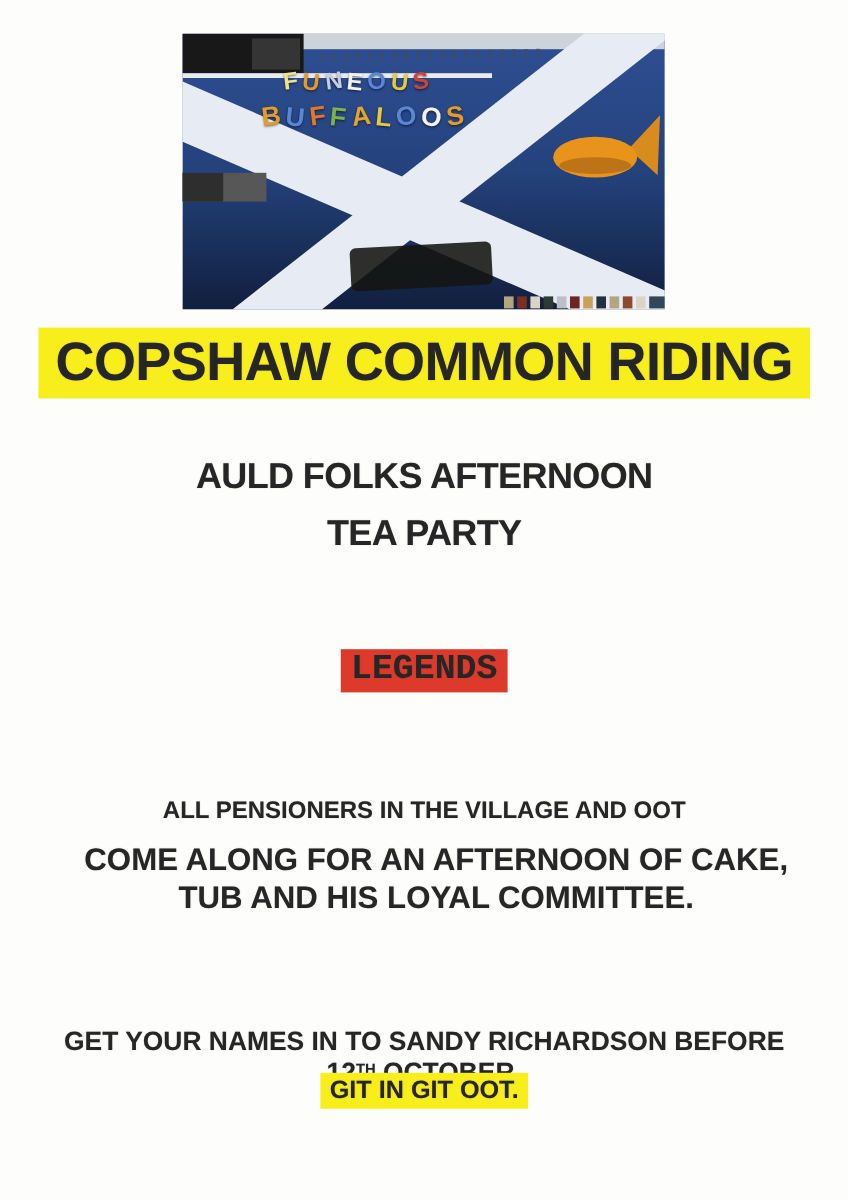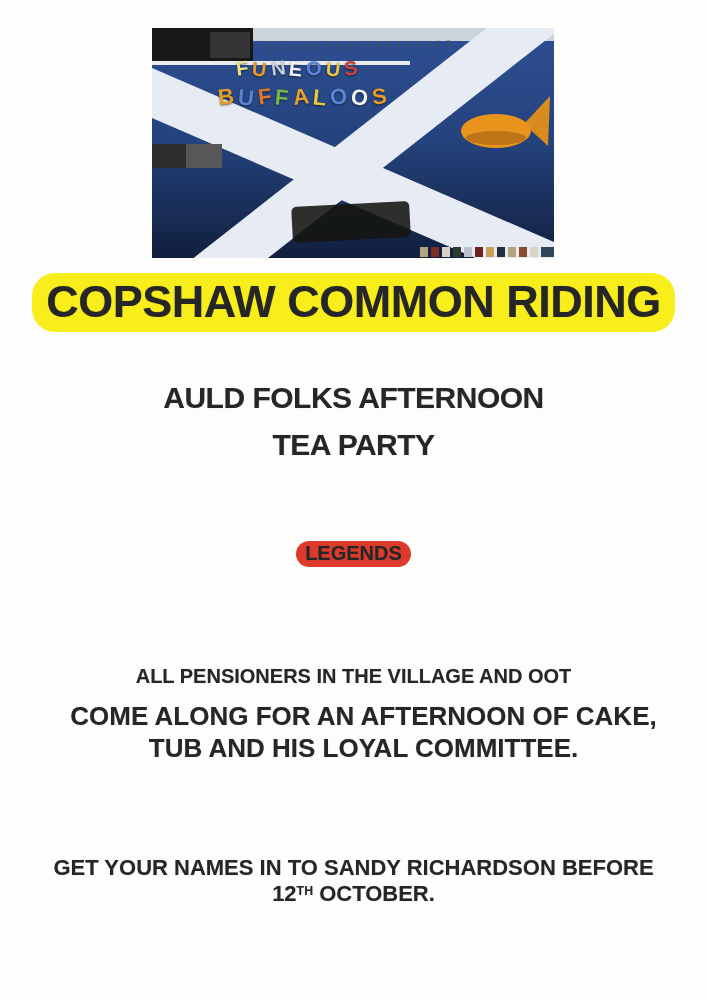--- a/index.html
+++ b/index.html
@@ -10,21 +10,21 @@
     --saltire-white:#e7ebf4;
   }
   *{box-sizing:border-box;}
   html,body{margin:0;padding:0;}
   body{background:var(--page-bg);}
   .page{
     position:relative;width:707px;height:1000px;background:var(--page-bg);
     font-family:"Liberation Sans",sans-serif;font-weight:bold;color:var(--text);
     overflow:hidden;
   }
-  .page .txt{ text-shadow:0 0 1px rgba(60,60,60,.35);border-radius:23px; }
+  .page .txt{ text-shadow:0 0 1px rgba(60,60,60,.35); }
 
   
   .flag{position:absolute;left:152px;top:28px;width:402px;height:230px;}
   .flag svg{position:absolute;left:0;top:0;}
   .magnet-row{
     position:absolute;display:flex;gap:4px;font-size:20px;font-weight:bold;
     text-shadow:0 1px 2px rgba(0,0,0,.55);line-height:1;
     filter:blur(0.4px);
   }
   .magnet-row-1{left:84px;top:30px;}
@@ -35,21 +35,21 @@
 
   
   .block{position:absolute;left:0;width:100%;text-align:center;}
   .title-row{top:273px;}
   .title-row .hl{
     display:inline-block;background:var(--highlight-yellow);
     font-size:45px;line-height:1.18;padding:2px 14px 4px;letter-spacing:-0.5px;
   }
   .heading{top:374px;font-size:30px;line-height:47px;letter-spacing:-0.5px;}
   .date-line{top:505px;font-size:29px;line-height:34px;}
-  .venue-row{top:541px;font-size:20px;}
+  .venue-row{top:541px;font-size:29px;font-family:Liberation Mono, monospace;}
   .venue-row .hl{
     display:inline-block;background:var(--highlight-red);
     padding:1px 9px 3px;line-height:1.1;
   }
   .invite{top:634px;font-size:20px;line-height:32px;margin-top:26px;}
   .come{top:700px;font-size:26px;line-height:32px;padding-left:20px;}
   .names{top:823px;font-size:22px;line-height:26px;margin-top:32px;}
   .footer-row{top:894px;font-size:21px;}
   .footer-row .hl{
     display:inline-block;background:var(--highlight-yellow);
@@ -159,14 +159,17 @@
     <div class="txt">TUB AND HIS LOYAL COMMITTEE.</div>
   </div>
 
   <div class="block names">
     <div class="txt">GET YOUR NAMES IN TO SANDY RICHARDSON BEFORE</div>
     <div class="txt">
       <span>12</span><span class="sup">TH</span><span> OCTOBER.</span>
     </div>
   </div>
 
+  <div class="block footer-row">
+    <span class="hl txt">GIT IN GIT OOT.</span>
+  </div>
 
 </div>
 
 </body></html>

